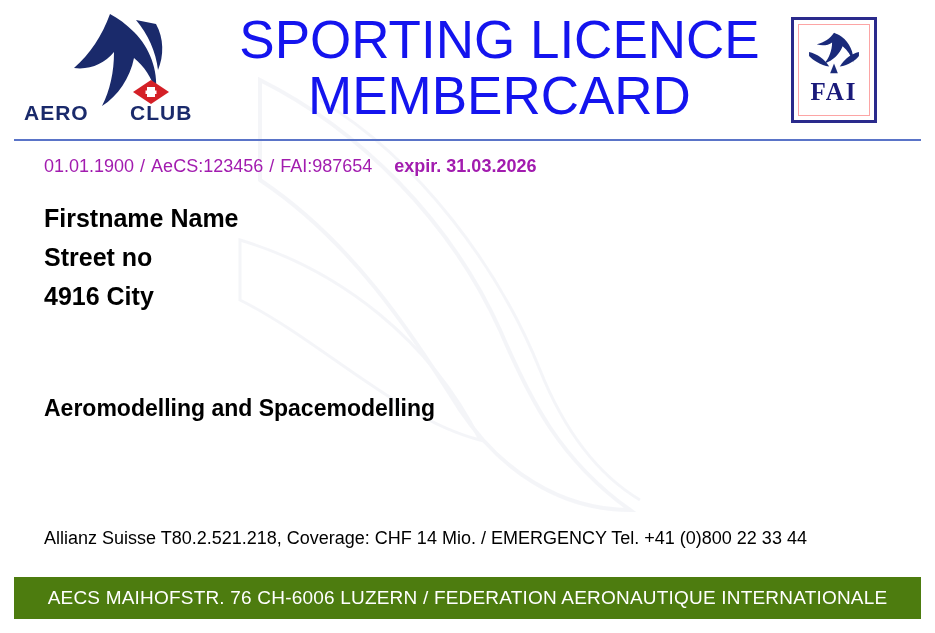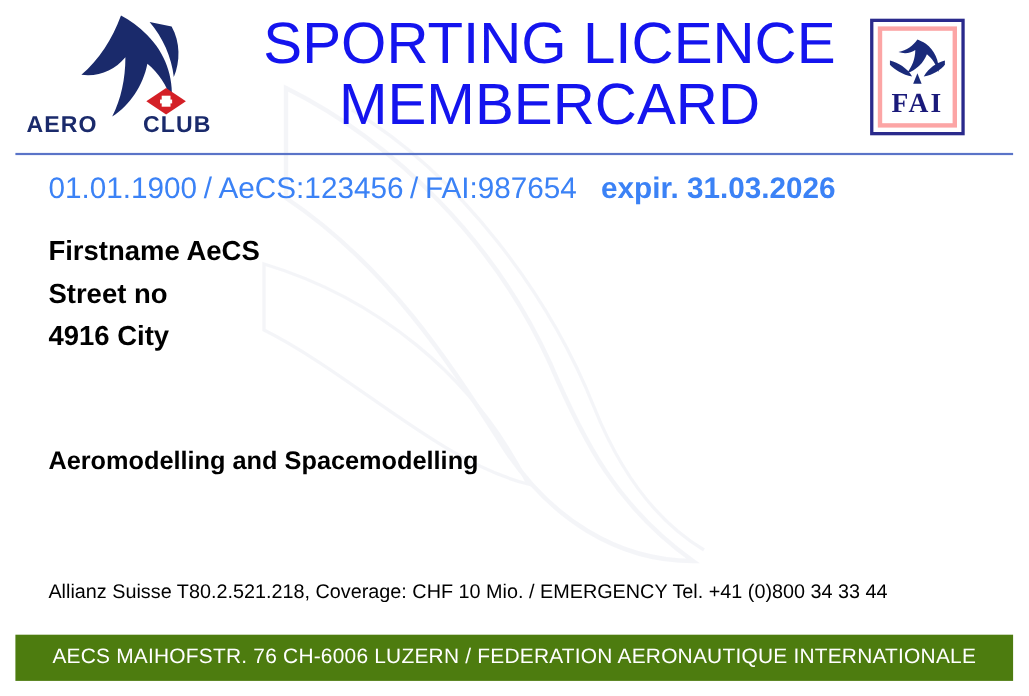--- a/index.html
+++ b/index.html
@@ -80,21 +80,21 @@
     height: 106px;
     border: 3px solid #2a2a8c;
     background: #ffffff;
     position: relative;
     margin-right: 44px;
     box-sizing: border-box;
   }
   .fai-inner {
     position: absolute;
     left: 4px; top: 4px; right: 4px; bottom: 4px;
-    border: 4px solid #fca5a5;
+    border: 1px solid #fca5a5;
     display: flex;
     flex-direction: column;
     align-items: center;
     justify-content: flex-start;
     box-sizing: border-box;
   }
   .fai-bird { margin-top: 4px; }
   .fai-text {
     font-family: "Liberation Serif", serif;
     color: #1a1a7a;
@@ -102,22 +102,22 @@
     letter-spacing: 2px;
     font-weight: 700;
     line-height: 1;
     margin-top: 2px;
   }
 
   
   .id-line {
     position: relative;
     margin: 16px 0 0 44px;
-    font-size: 27px;
-    color: #3b82f6;
+    font-size: 18px;
+    color: #a21caf;
     white-space: nowrap;
   }
   .id-line .sep { padding: 0 6px; }
   .id-line .expiry-label,
   .id-line .expiry-value {
     font-weight: 700;
   }
   .id-line .expiry-label { margin-left: 22px; }
 
   
@@ -217,24 +217,24 @@
 
     <div class="header-rule"></div>
   </div>
 
   <div class="id-line">
     <span>01.01.1900</span><span class="sep">/</span><span>AeCS:123456</span><span class="sep">/</span><span>FAI:987654</span><span class="expiry-label">expir.</span>
     <span class="expiry-value">31.03.2026</span>
   </div>
 
   <div class="address">
-    <div>Firstname AeCS</div>
+    <div>Firstname Name</div>
     <div>Street no</div>
     <div>4916 City</div>
   </div>
 
   <div class="discipline">Aeromodelling and Spacemodelling</div>
 
-  <div class="insurance">Allianz Suisse T80.2.521.218, Coverage: CHF 10 Mio. / EMERGENCY Tel. +41 (0)800 34 33 44</div>
+  <div class="insurance">Allianz Suisse T80.2.521.218, Coverage: CHF 14 Mio. / EMERGENCY Tel. +41 (0)800 22 33 44</div>
 
   <div class="footer">AECS MAIHOFSTR. 76 CH-6006 LUZERN / FEDERATION AERONAUTIQUE INTERNATIONALE</div>
 
 </div>
 
 </body></html>

